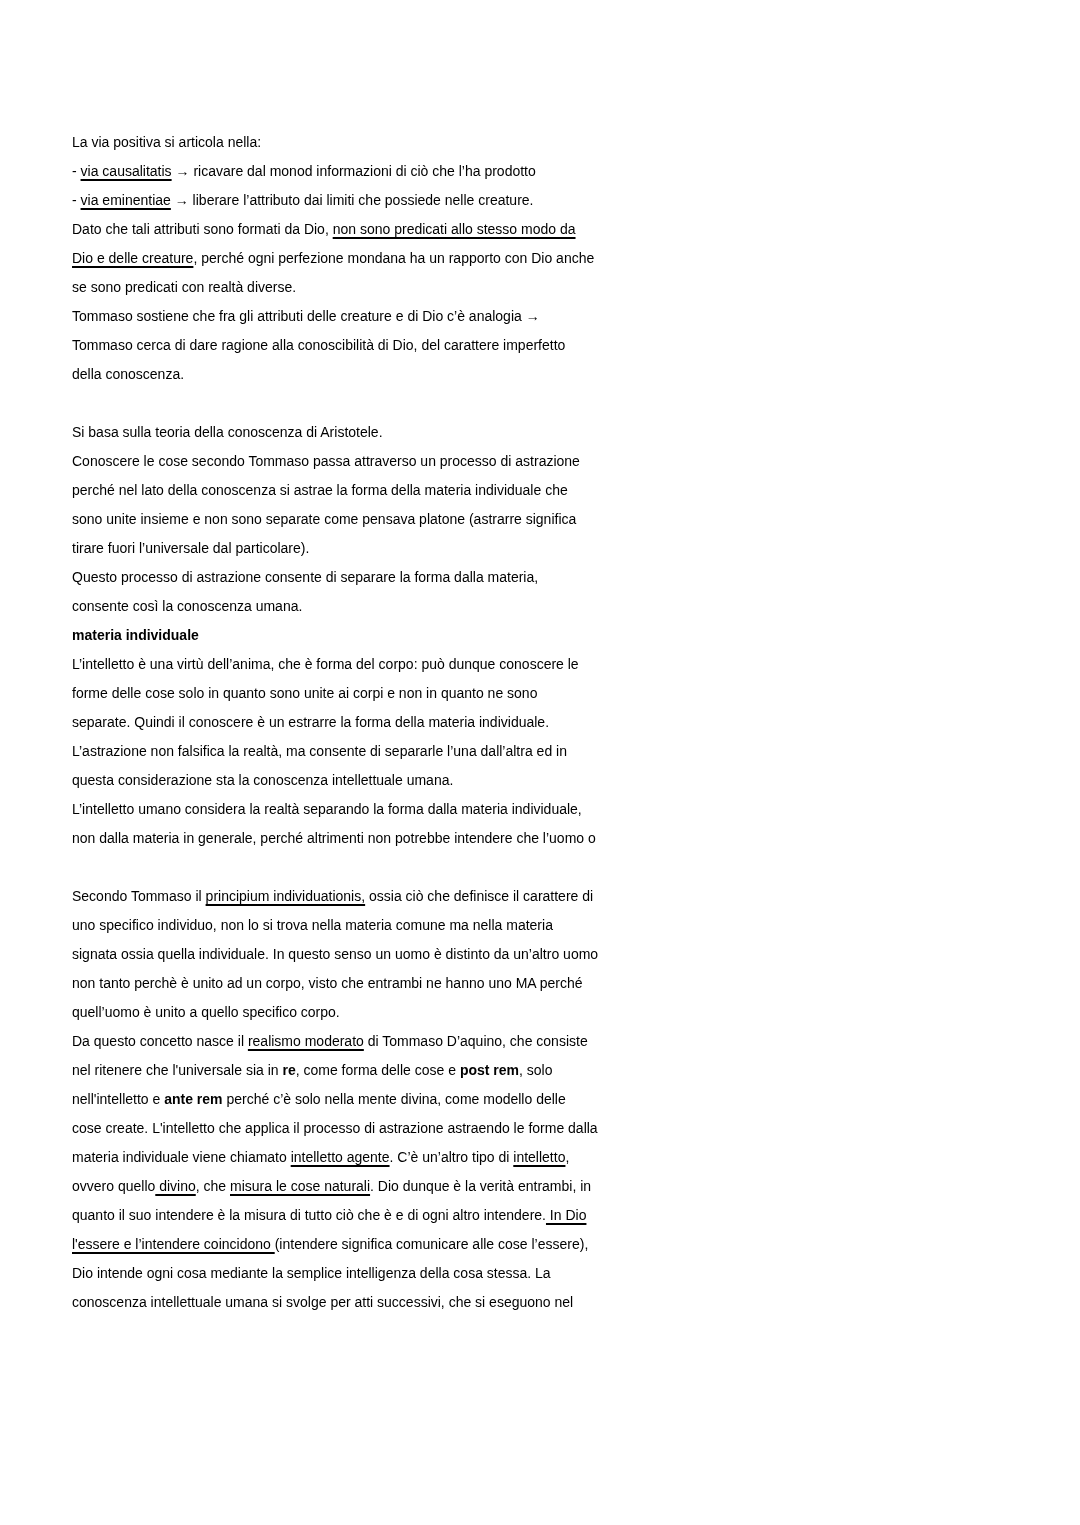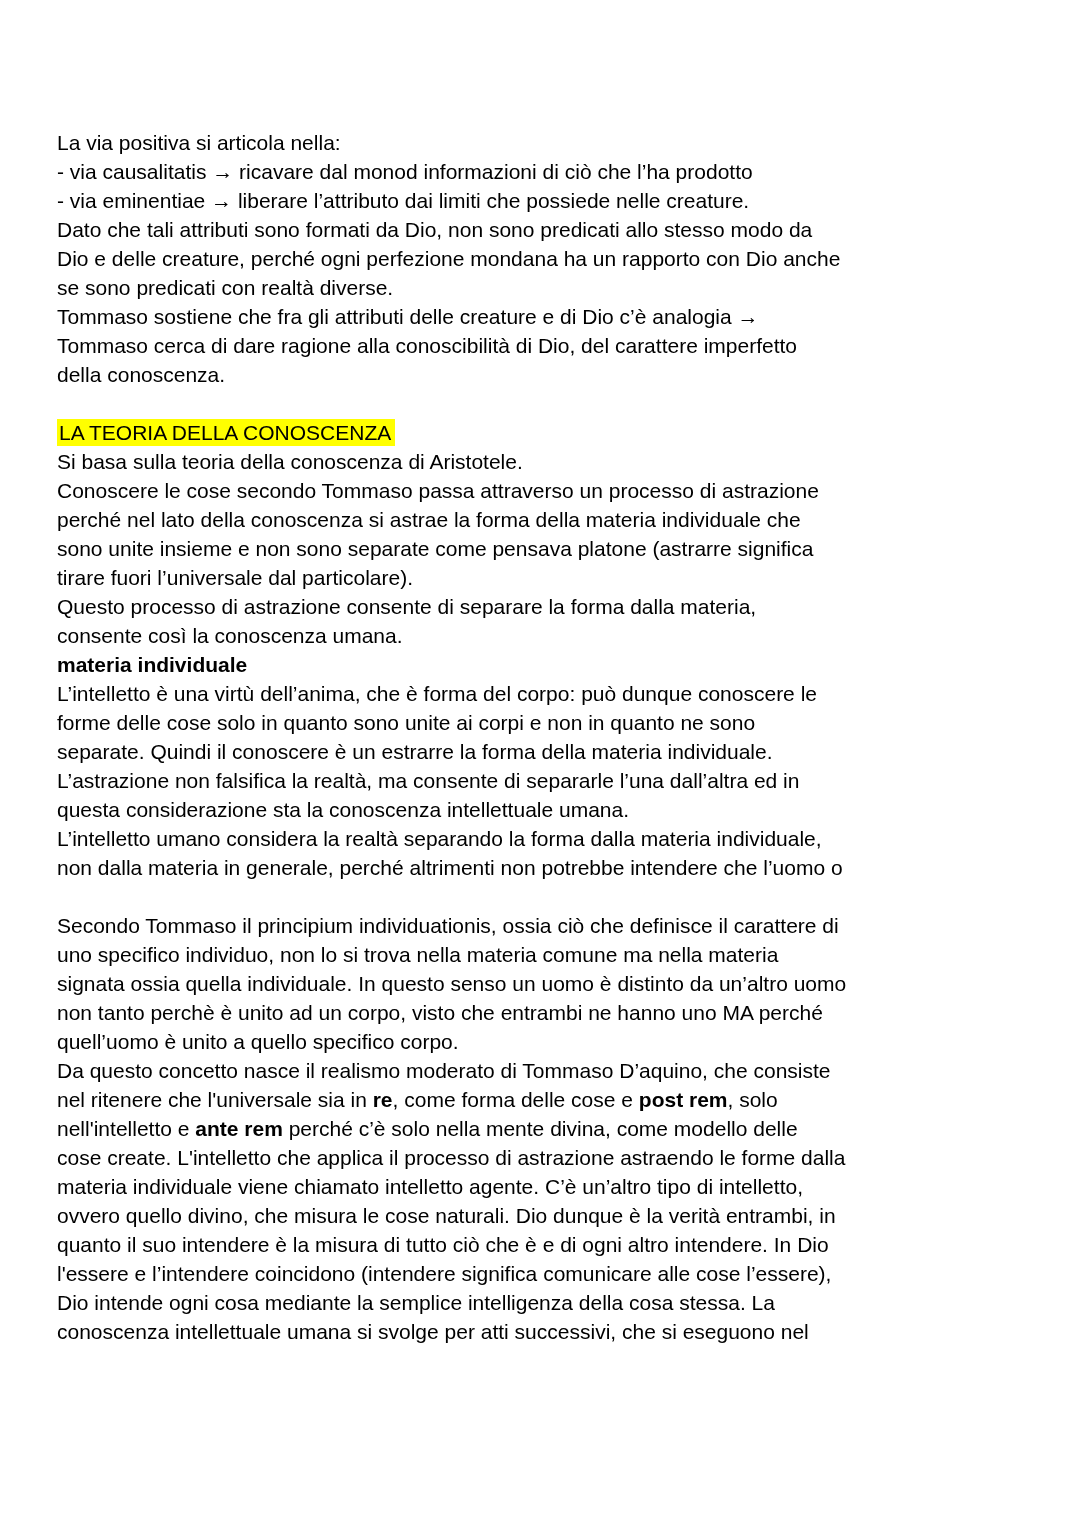--- a/index.html
+++ b/index.html
@@ -3,34 +3,35 @@
 <meta charset="utf-8">
 <style>
   html, body { margin: 0; padding: 0; }
   body { background: #ffffff; }
   .page {
     position: relative;
     width: 920px;
     height: 1525px;
     background: #ffffff;
     box-sizing: border-box;
-    padding: 128px 112px 0 57px;
+    padding: 128px 112px 0 72px;
     font-family: "Liberation Sans", "DejaVu Sans", sans-serif;
-    font-size: 21px;
+    font-size: 14px;
     line-height: 29px;
     color: #000000;
     overflow: hidden;
   }
   .line {
     white-space: pre;
     height: 29px;
   }
   .run { }
   .bold { font-weight: bold; }
   .underline {
+    text-decoration: underline;
     text-decoration-thickness: 2px;
     text-underline-offset: 3px;
   }
   .highlight {
     background: #ffff00;
     padding: 2px 4px 2px 2px;
   }
 </style>
 </head>
 <body>
@@ -40,21 +41,20 @@
       <div class="line"><span class="run">La via positiva si articola nella:</span></div>
       <div class="line"><span class="run">- </span><span class="run underline">via causalitatis</span><span class="run"> → ricavare dal monod informazioni di ciò che l’ha prodotto</span></div>
       <div class="line"><span class="run">- </span><span class="run underline">via eminentiae</span><span class="run"> → liberare l’attributo dai limiti che possiede nelle creature.</span></div>
       <div class="line"><span class="run">Dato che tali attributi sono formati da Dio, </span><span class="run underline">non sono predicati allo stesso modo da</span></div>
       <div class="line"><span class="run underline">Dio e delle creature</span><span class="run">, perché ogni perfezione mondana ha un rapporto con Dio anche</span></div>
       <div class="line"><span class="run">se sono predicati con realtà diverse.</span></div>
       <div class="line"><span class="run">Tommaso sostiene che fra gli attributi delle creature e di Dio c’è analogia →</span></div>
       <div class="line"><span class="run">Tommaso cerca di dare ragione alla conoscibilità di Dio, del carattere imperfetto</span></div>
       <div class="line"><span class="run">della conoscenza.</span></div>
       <div class="line">&nbsp;</div>
-      <div class="line"><span class="run highlight" style="background: rgb(255, 255, 0);">LA TEORIA DELLA CONOSCENZA</span></div>
       <div class="line"><span class="run">Si basa sulla teoria della conoscenza di Aristotele.</span></div>
       <div class="line"><span class="run">Conoscere le cose secondo Tommaso passa attraverso un processo di astrazione</span></div>
       <div class="line"><span class="run">perché nel lato della conoscenza si astrae la forma della materia individuale che</span></div>
       <div class="line"><span class="run">sono unite insieme e non sono separate come pensava platone (astrarre significa</span></div>
       <div class="line"><span class="run">tirare fuori l’universale dal particolare).</span></div>
       <div class="line"><span class="run">Questo processo di astrazione consente di separare la forma dalla materia,</span></div>
       <div class="line"><span class="run">consente così la conoscenza umana.</span></div>
       <div class="line"><span class="run bold">materia individuale</span></div>
       <div class="line"><span class="run">L’intelletto è una virtù dell’anima, che è forma del corpo: può dunque conoscere le</span></div>
       <div class="line"><span class="run">forme delle cose solo in quanto sono unite ai corpi e non in quanto ne sono</span></div>

